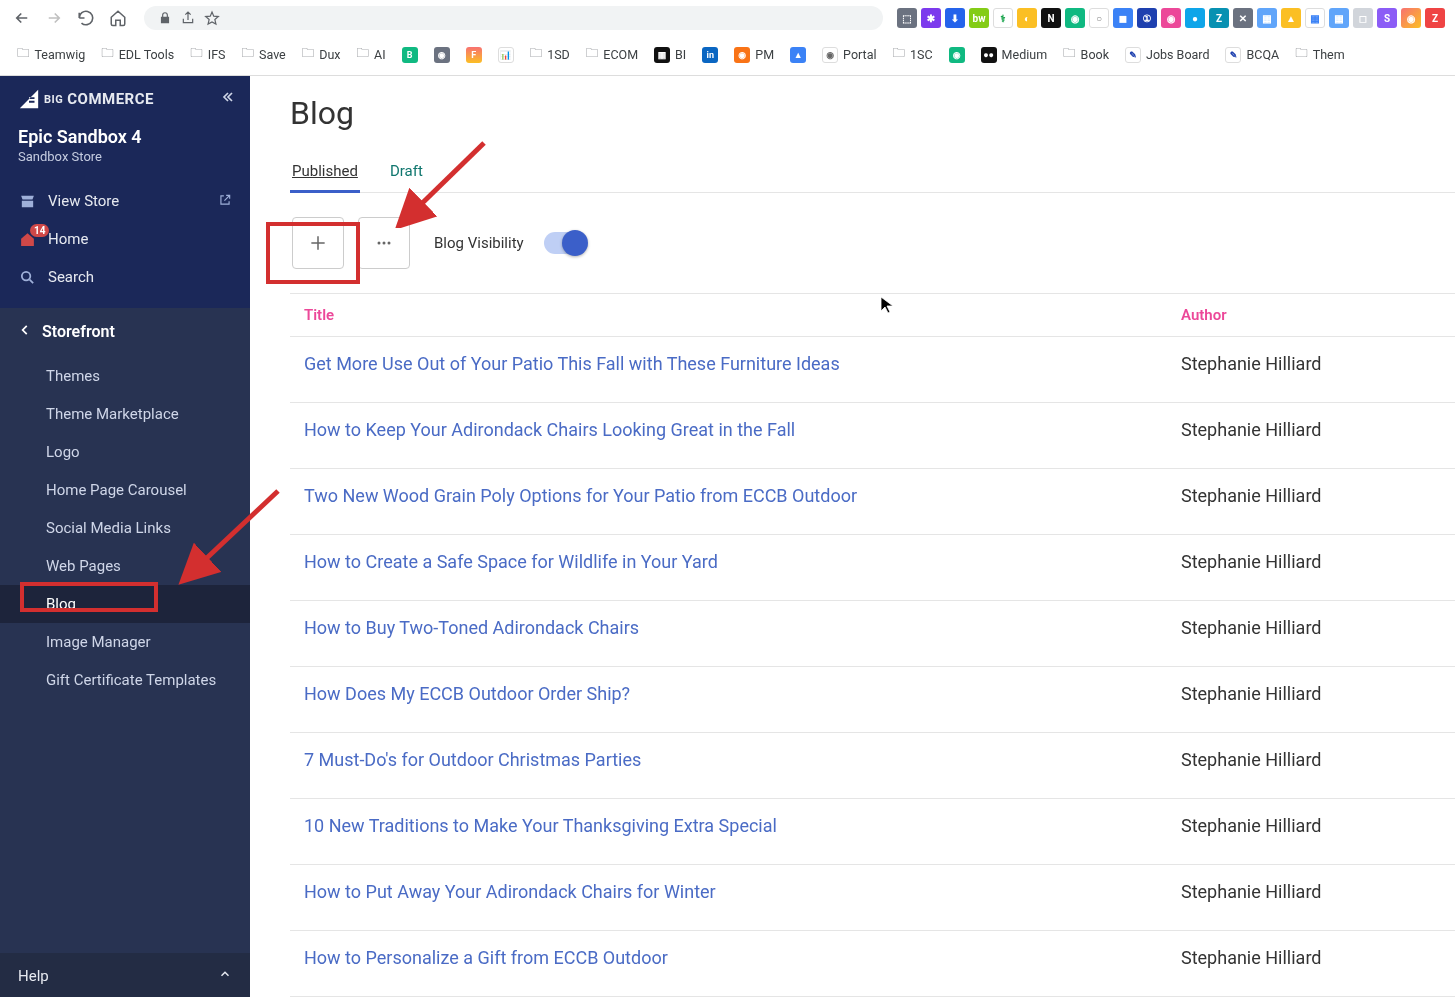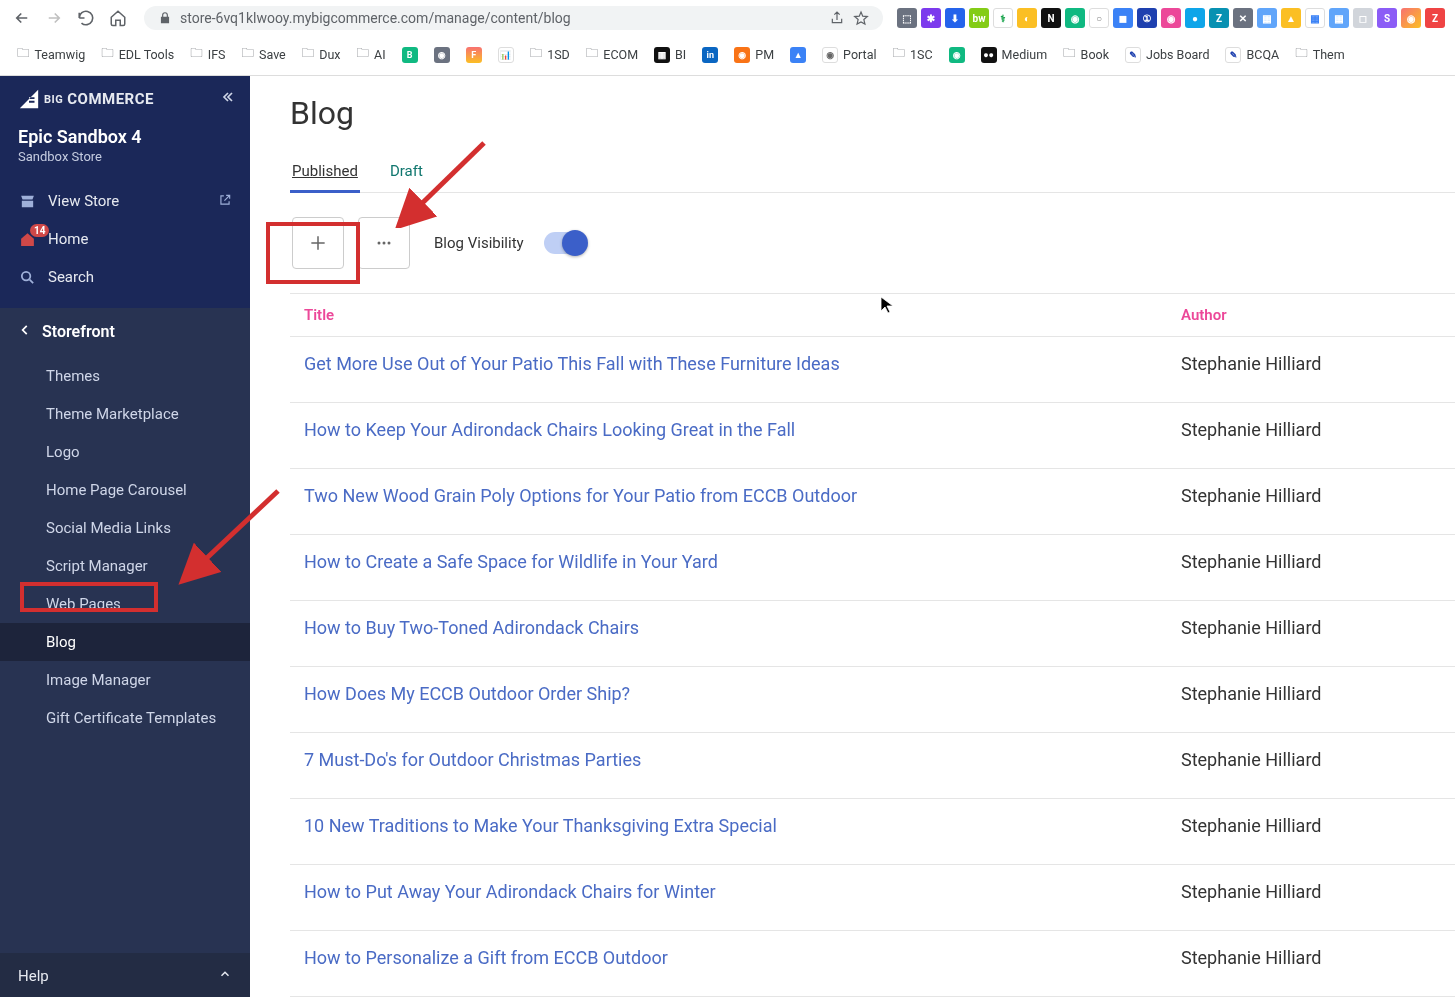--- a/index.html
+++ b/index.html
@@ -100,21 +100,20 @@
     </div>
     <div class="nav-btn">
       <svg width="18" height="18" viewBox="0 0 24 24" fill="none" stroke="currentColor" stroke-width="2">
           <path d="M3 11l9-8 9 8v9a2 2 0 0 1-2 2h-4v-7h-6v7H5a2 2 0 0 1-2-2z"></path>
         </svg>
     </div>
     <div class="url-bar">
       <svg width="14" height="14" viewBox="0 0 24 24" fill="#5f6368">
           <path d="M17 10V7a5 5 0 0 0-10 0v3H5v11h14V10zm-8-3a3 3 0 1 1 6 0v3H9z"></path>
         </svg>
-      <span class="url-text">store-6vq1klwooy.mybigcommerce.com/manage/content/blog</span>
       <svg width="16" height="16" viewBox="0 0 24 24" fill="none" stroke="#5f6368" stroke-width="1.8">
           <path d="M12 3v12M8 7l4-4 4 4M5 13v6h14v-6"></path>
         </svg>
       <svg width="16" height="16" viewBox="0 0 24 24" fill="none" stroke="#5f6368" stroke-width="1.8">
           <path d="M12 3l2.6 6.3 6.9.5-5.2 4.5 1.6 6.7L12 17.8 6.1 21l1.6-6.7L2.5 9.8l6.9-.5z"></path>
         </svg>
     </div>
     <div class="ext-row">
       <div class="ext-icon" style="background:#6b7280">⬚</div>
       <div class="ext-icon" style="background:#7c3aed">✱</div>
@@ -300,21 +299,20 @@
             </svg>
         </span>
         <span>Storefront</span>
       </div>
       <div class="sub-items">
         <div class="sub-item">Themes</div>
         <div class="sub-item">Theme Marketplace</div>
         <div class="sub-item">Logo</div>
         <div class="sub-item">Home Page Carousel</div>
         <div class="sub-item">Social Media Links</div>
-        <div class="sub-item">Script Manager</div>
         <div class="sub-item">Web Pages</div>
         <div class="sub-item active">Blog</div>
         <div class="sub-item">Image Manager</div>
         <div class="sub-item">Gift Certificate Templates</div>
       </div>
     </div>
 
     <div class="help-row">
       <span>Help</span>
       <span>

